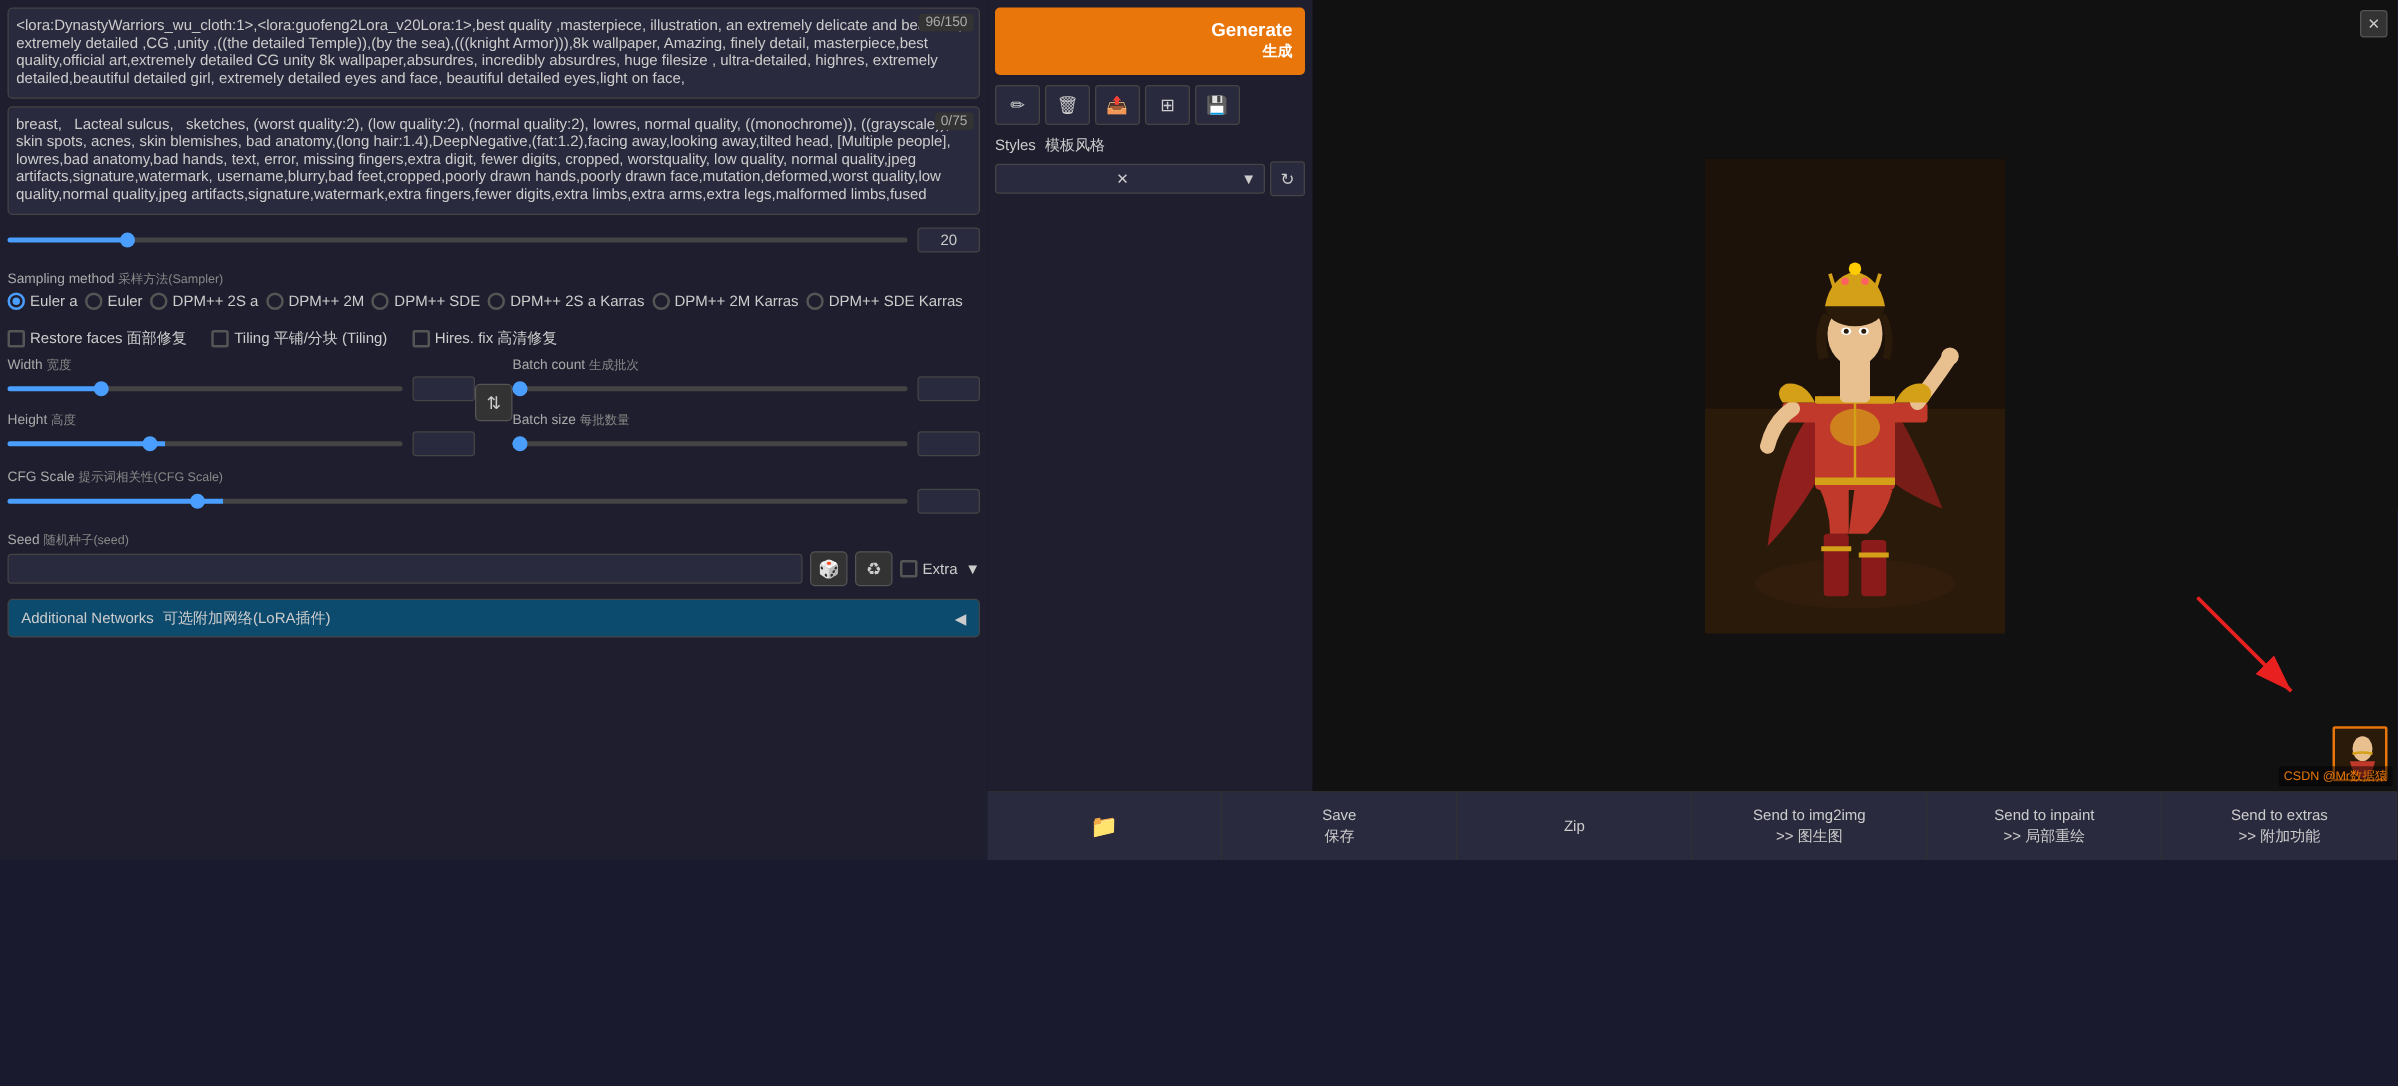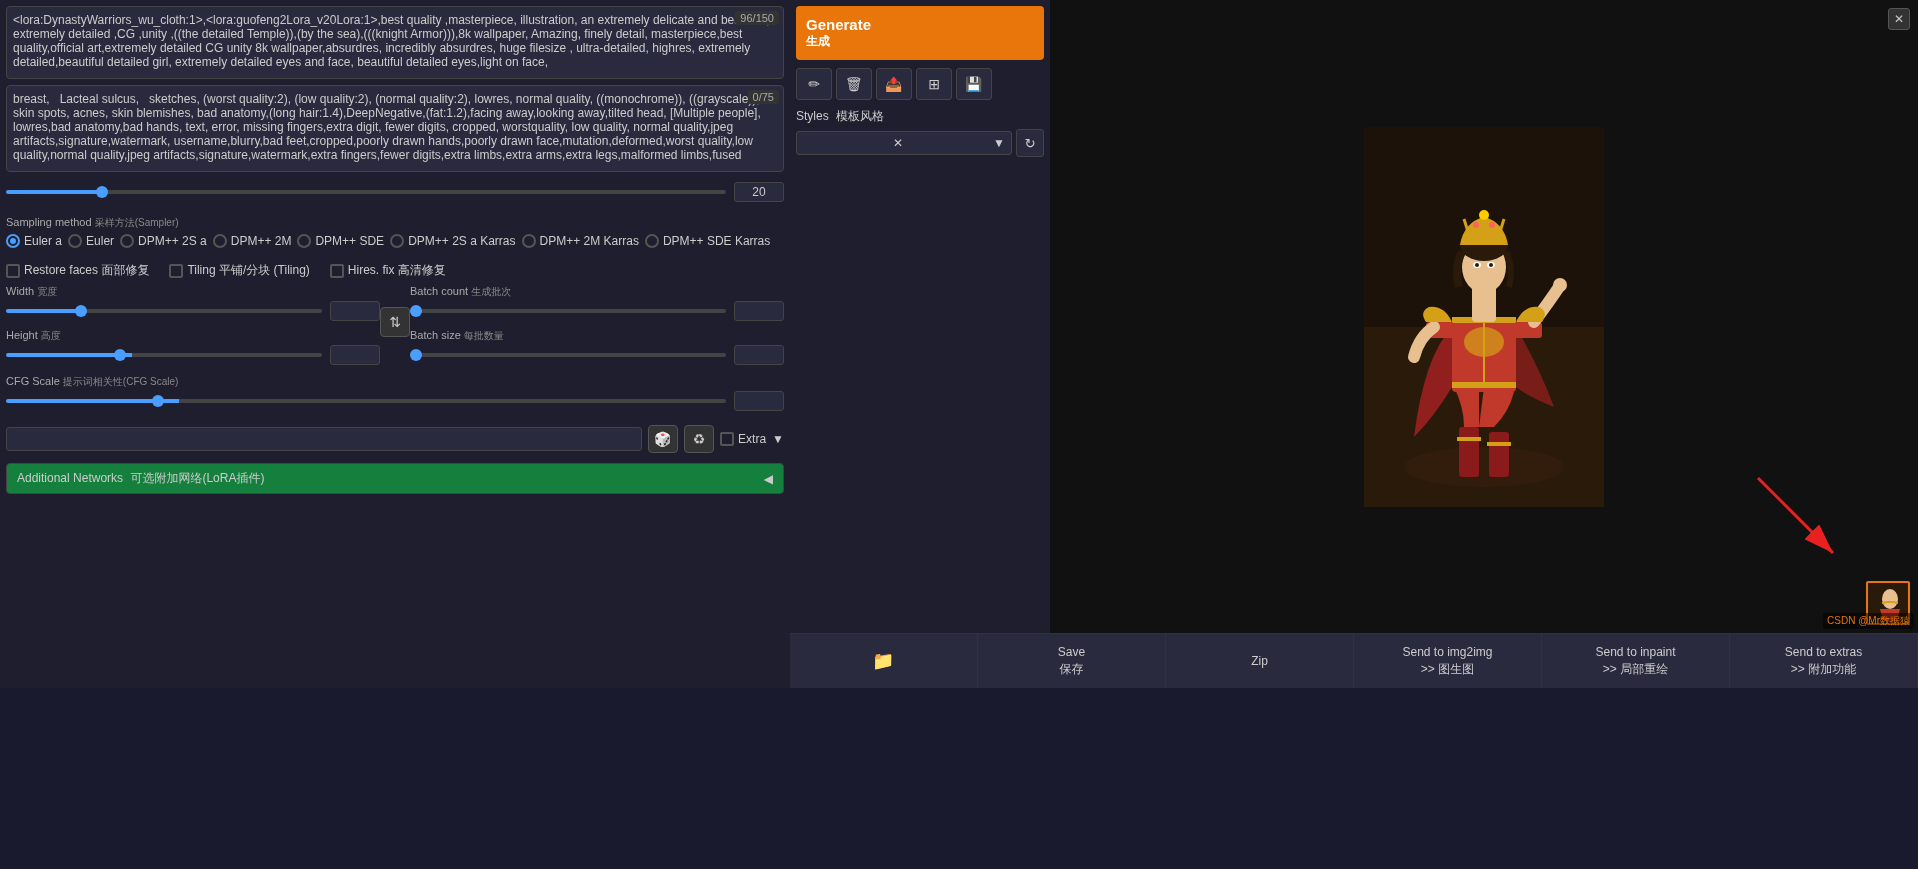--- a/index.html
+++ b/index.html
@@ -205,21 +205,21 @@
       font-size: 14px;
     }
     .extra-check {
       display: flex;
       align-items: center;
       gap: 4px;
       cursor: pointer;
     }
     
     .additional-networks {
-      background: #15803d;
+      background: #0c4a6e;
       border: 1px solid #444;
       border-radius: 4px;
       padding: 6px 10px;
       display: flex;
       align-items: center;
       justify-content: space-between;
       cursor: pointer;
     }
     
     .right-panel {
@@ -246,21 +246,21 @@
     }
     .generate-btn {
       background: #e8760a;
       color: #fff;
       border: none;
       border-radius: 4px;
       padding: 10px;
       font-size: 15px;
       font-weight: bold;
       cursor: pointer;
-      text-align: left;
+      text-align: right;
       width: 100%;
     }
     .toolbar-row {
       display: flex;
       gap: 4px;
     }
     .toolbar-btn {
       width: 36px;
       height: 32px;
       background: #2a2a3e;
@@ -518,20 +518,23 @@
       <div class="section-title">
         CFG Scale <span class="cn">提示词相关性(CFG Scale)</span>
       </div>
       <div class="slider-row">
         <input type="range" min="1" max="30" value="7" style="--val: 24%;">
         <input type="text" class="value-box" style="">
       </div>
     </div>
 
     <div class="section">
+      <div class="section-title">
+        Seed <span class="cn">随机种子(seed)</span>
+      </div>
       <div class="seed-row">
         <input type="text" class="seed-input" style="">
         <button class="seed-btn">🎲</button>
         <button class="seed-btn">♻</button>
         <label class="extra-check">
           <div class="checkbox-box"></div>
           <span>Extra</span>
           <span style="margin-left:2px">▼</span>
         </label>
       </div>

